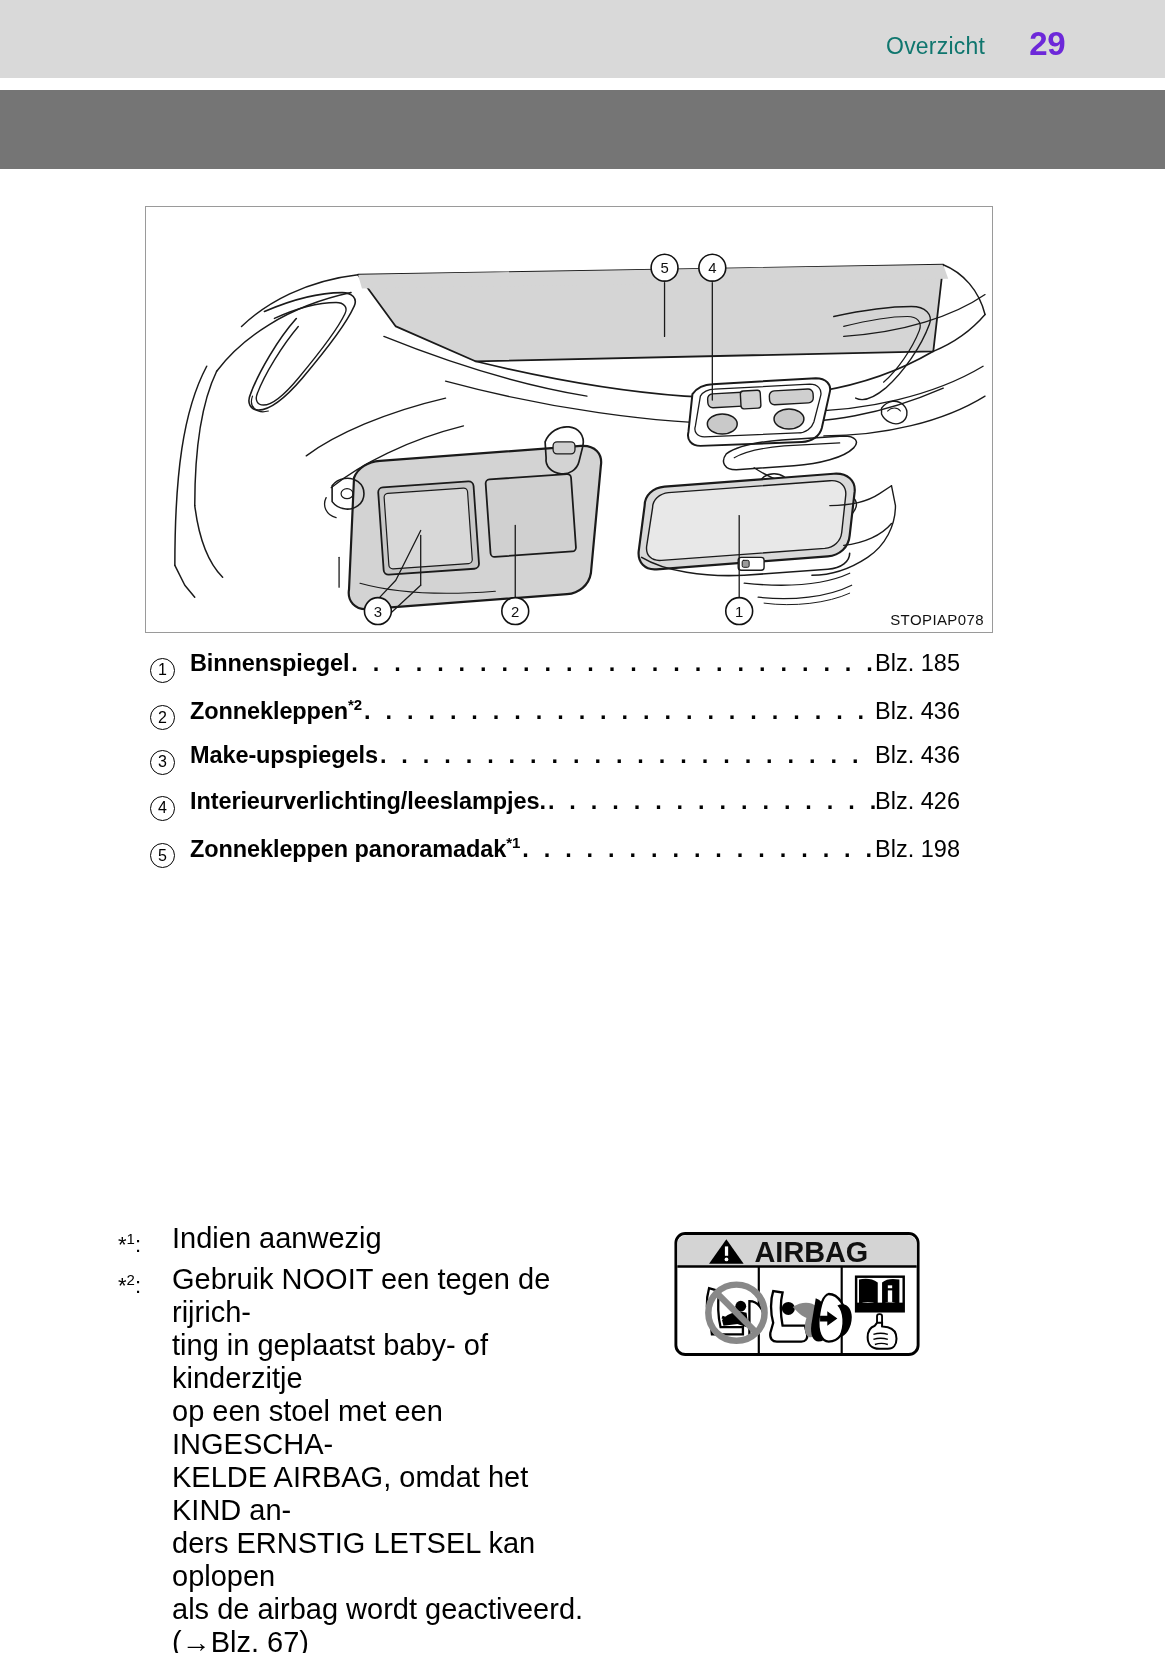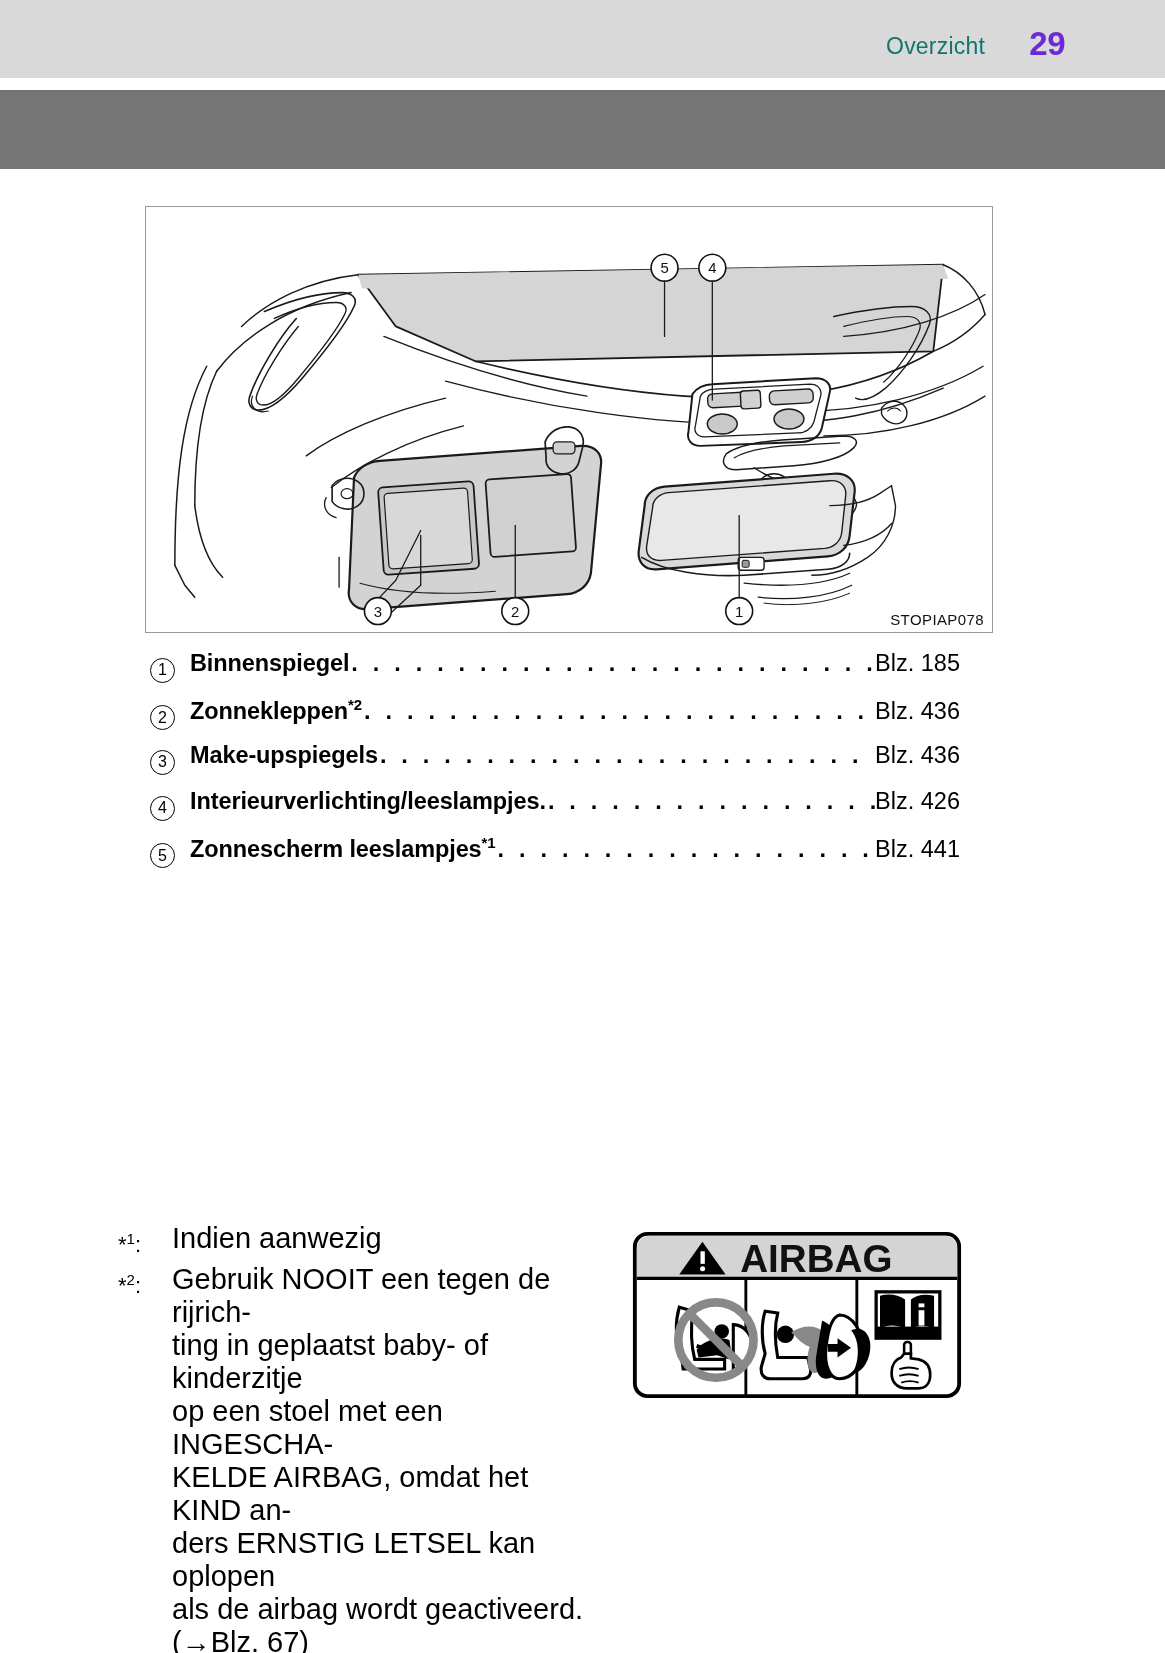--- a/index.html
+++ b/index.html
@@ -149,21 +149,21 @@
     line-height: 33px;
     white-space: pre-line;
   }
 
   
   .airbag-label {
     position: absolute;
     left: 627px;
     top: 1232px;
     width: 340px;
-    height: 166px;
+    height: 124px;
   }
   .airbag-svg { display: block; width: 100%; height: 100%; }
 </style>
 </head>
 <body>
 
 <div class="header-band"></div>
 <div class="header-title">Overzicht</div>
 <div class="header-pageno">29</div>
 <div class="header-rule"></div>
@@ -336,23 +336,23 @@
 
   <div class="index-row">
     <span class="num-circle">4</span>
     <span class="index-label"><span>Interieurverlichting/leeslampjes.</span></span>
     <span class="dots">. . . . . . . . . . . . . . . . . . . . . .</span>
     <span class="index-page">Blz. 426</span>
   </div>
 
   <div class="index-row">
     <span class="num-circle">5</span>
-    <span class="index-label"><span>Zonnescherm leeslampjes</span><span class="fn">*1</span></span>
+    <span class="index-label"><span>Zonnekleppen panoramadak</span><span class="fn">*1</span></span>
     <span class="dots">. . . . . . . . . . . . . . . . . . . . . .</span>
-    <span class="index-page">Blz. 441</span>
+    <span class="index-page">Blz. 198</span>
   </div>
 
 </div>
 
 <div class="footnotes">
   <div class="fn-row">
     <div class="fn-marker"><span>*</span><sup>1</sup><span>:</span></div>
     <div class="fn-text">Indien aanwezig</div>
   </div>
   <div class="fn-row">

